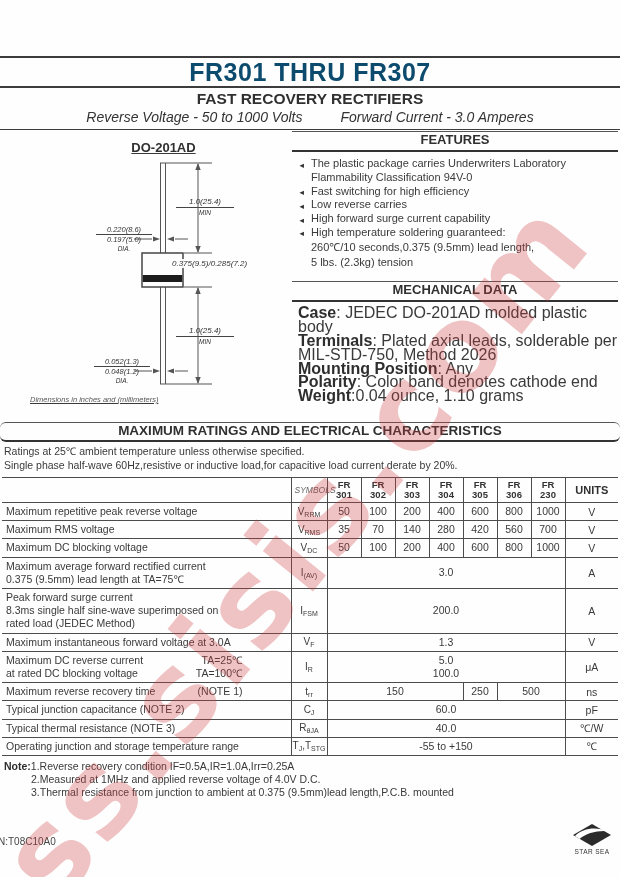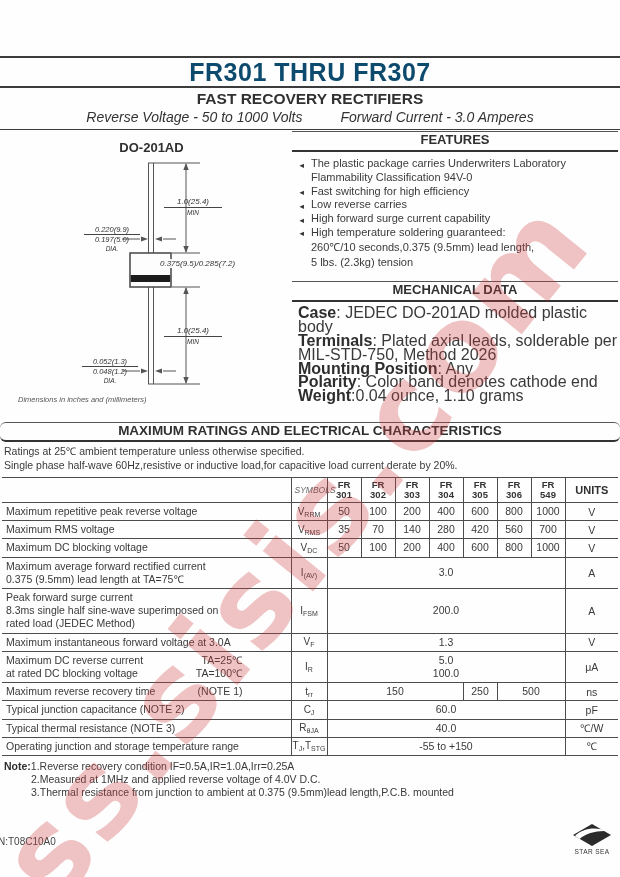--- a/index.html
+++ b/index.html
@@ -17,21 +17,21 @@
     pointer-events:none; font-family:"DejaVu Sans", sans-serif;
   }
   .hrule { border-top:2px solid #3c3c3c; height:0; }
   .hrule.thin { border-top-width:1.5px; }
   .r-top { margin-top:56px; }
   .title { font-size:25px; font-weight:700; text-align:center; line-height:28px; letter-spacing:0.5px; color:#0c4a6e; }
   .subtitle { font-size:15.5px; font-weight:700; text-align:center; line-height:17px; margin-top:2px; color:#303030; }
   .tagline { display:flex; justify-content:center; gap:38px; font-style:italic; font-size:14px; line-height:18px; margin:1px 0 3px; color:#333; }
 
   .columns { position:relative; height:274px; }
-  .pkg { position:absolute; left:4px; top:0; width:292px; }
+  .pkg { position:absolute; left:16px; top:0; width:292px;text-decoration:underline; }
   .right-col { position:absolute; left:292px; top:0; width:326px; }
 
   .pkg-title { width:175px; margin:10px 0 0 60px; text-align:center; font-weight:700; font-size:13px; color:#303030; }
   .diagram { position:relative; width:175px; height:232px; margin:2px 0 0 60px; }
   .diagram svg { position:absolute; left:0; top:0; }
   .dlabel { position:absolute; font-style:italic; color:#333; }
   .dim-frac { text-align:center; font-size:8px; line-height:9.5px; }
   .frac-top { display:block; border-bottom:1px solid #444; padding:0 2px; }
   .frac-min { display:block; font-size:6.5px; }
   .lbl-top-len { left:100px; top:40px; width:58px; }
@@ -143,21 +143,21 @@
           <div class="dlabel dim-frac lbl-top-len">
             <span class="frac-top">1.0(25.4)</span>
             <span class="frac-min">MIN</span>
           </div>
           <div class="dlabel lbl-body-len">0.375(9.5)/0.285(7.2)</div>
           <div class="dlabel dim-frac lbl-bot-len">
             <span class="frac-top">1.0(25.4)</span>
             <span class="frac-min">MIN</span>
           </div>
           <div class="dlabel dia-lbl lbl-body-dia">
-            <span class="frac-top">0.220(9.9)</span>
+            <span class="frac-top">0.220(8.6)</span>
             <span>0.197(5.0)</span>
             <span class="dia-small">DIA.</span>
           </div>
           <div class="dlabel dia-lbl lbl-lead-dia">
             <span class="frac-top">0.052(1.3)</span>
             <span>0.048(1.2)</span>
             <span class="dia-small">DIA.</span>
           </div>
         </div>
         <div class="caption">Dimensions in inches and (millimeters)</div>
@@ -243,21 +243,21 @@
             <th class="th-part">
               <div>FR</div>
               <div>305</div>
             </th>
             <th class="th-part">
               <div>FR</div>
               <div>306</div>
             </th>
             <th class="th-part">
               <div>FR</div>
-              <div>549</div>
+              <div>230</div>
             </th>
             <th class="th-units">UNITS</th>
           </tr>
         </thead>
         <tbody>
           <tr>
             <td class="td-param">
               <div>Maximum repetitive peak reverse voltage</div>
             </td>
             <td class="td-sym">V<sub>RRM</sub></td>

